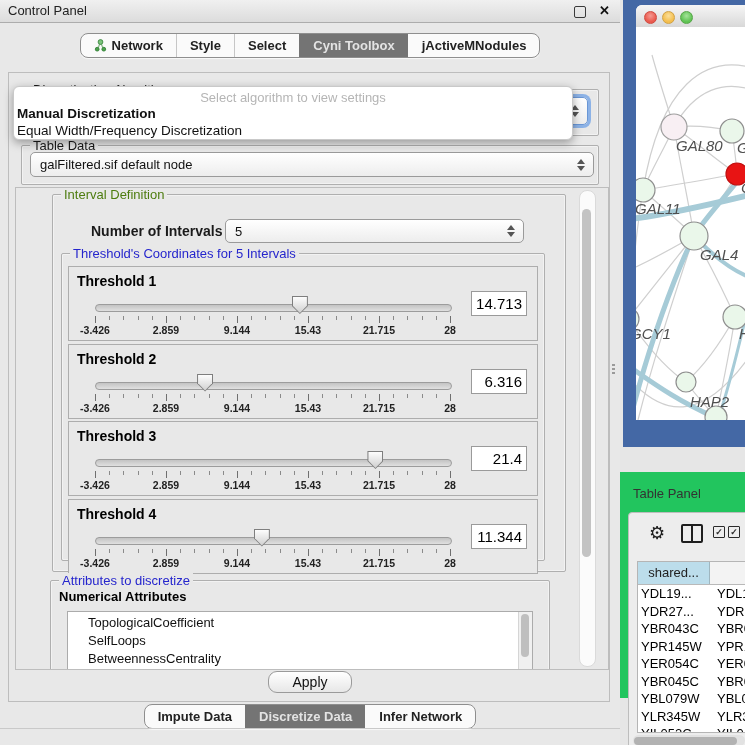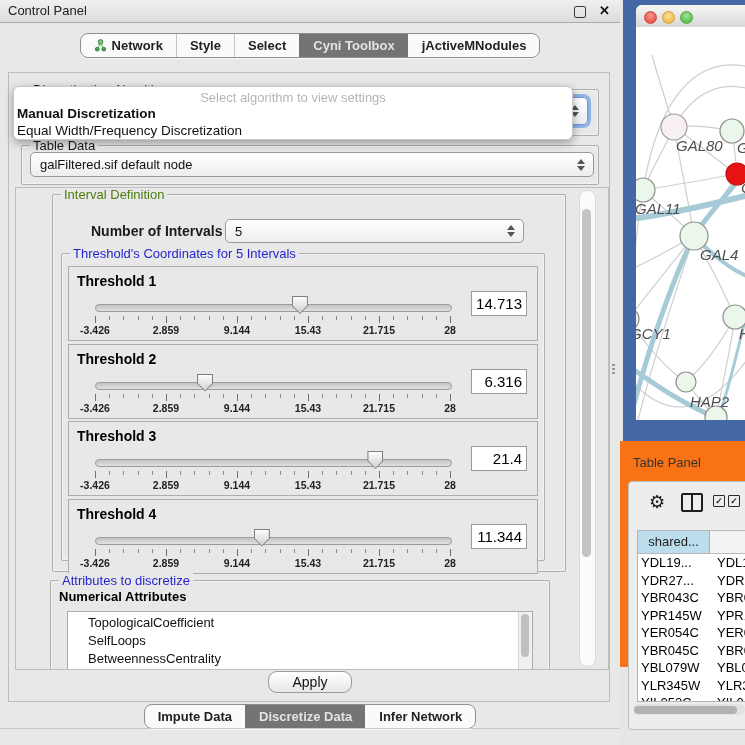--- a/index.html
+++ b/index.html
@@ -90,21 +90,21 @@
   .mac-window{position:absolute;left:13px;top:5px;width:112px;height:415px;background:#FFF;
     border-radius:6px 0 0 0;overflow:hidden;}
   .mac-titlebar{position:absolute;left:0;top:0;width:100%;height:22px;
     background:linear-gradient(#F6F6F6,#D8D8D8);border-bottom:1px solid #ACACAC;}
   .light{position:absolute;top:5.5px;width:11px;height:11px;border-radius:50%;}
   .light.red{left:8px;background:radial-gradient(circle at 50% 35%,#F59A93,#EA5A4E 65%);border:1px solid #CE4A40;}
   .light.yellow{left:26px;background:radial-gradient(circle at 50% 35%,#FADF9C,#F4BE4D 65%);border:1px solid #CFA145;}
   .light.green{left:44px;background:radial-gradient(circle at 50% 35%,#A5E39A,#5FC353 65%);border:1px solid #55A447;}
   .canvas{position:absolute;left:0;top:22px;width:112px;height:393px;overflow:hidden;background:#FFF;}
   
-  .tp-section{position:absolute;left:0;top:441px;width:125px;height:226px;background:#f97316;}
+  .tp-section{position:absolute;left:0;top:472px;width:125px;height:226px;background:#22c55e;}
   .tp-title{position:absolute;left:13px;top:14px;font-size:13px;color:#333;}
   .tp-box{position:absolute;left:8px;top:40px;width:120px;height:247px;background:#EDEDED;
     border:1px solid #BDBDBD;border-radius:4px;}
   .tp-toolbar{position:absolute;left:0;top:0;width:100%;height:44px;}
   .gear{position:absolute;left:20px;top:9px;font-size:18px;color:#1E1E1E;line-height:22px;}
   .cols-icon{position:absolute;left:52px;top:11px;width:18px;height:15px;border:2px solid #1E1E1E;border-radius:2px;}
   .cols-icon i{position:absolute;left:50%;top:0;width:2px;height:100%;background:#1E1E1E;transform:translateX(-50%);}
   .chk{position:absolute;top:13px;width:10px;height:10px;border:1.5px solid #2A2A2A;border-radius:1px;
     font-size:9px;font-weight:bold;line-height:10px;text-align:center;color:#2A2A2A;}
   .chk.c1{left:84px;} .chk.c2{left:99px;}

